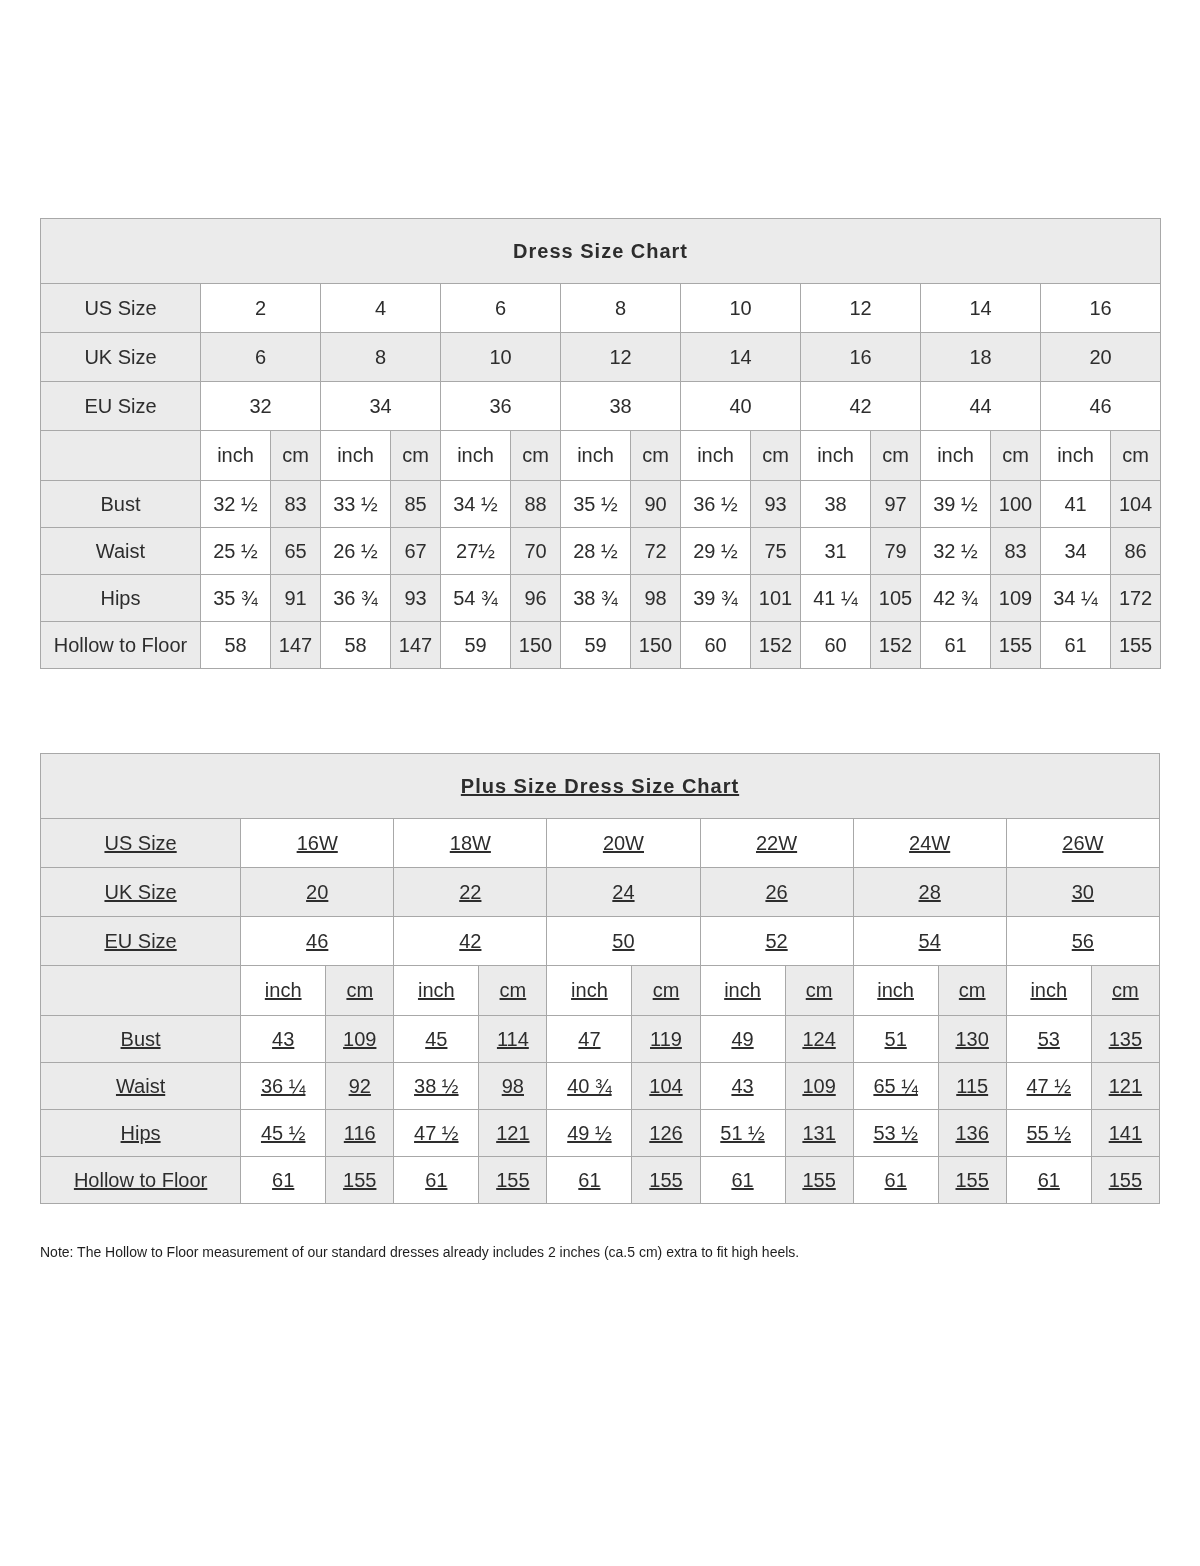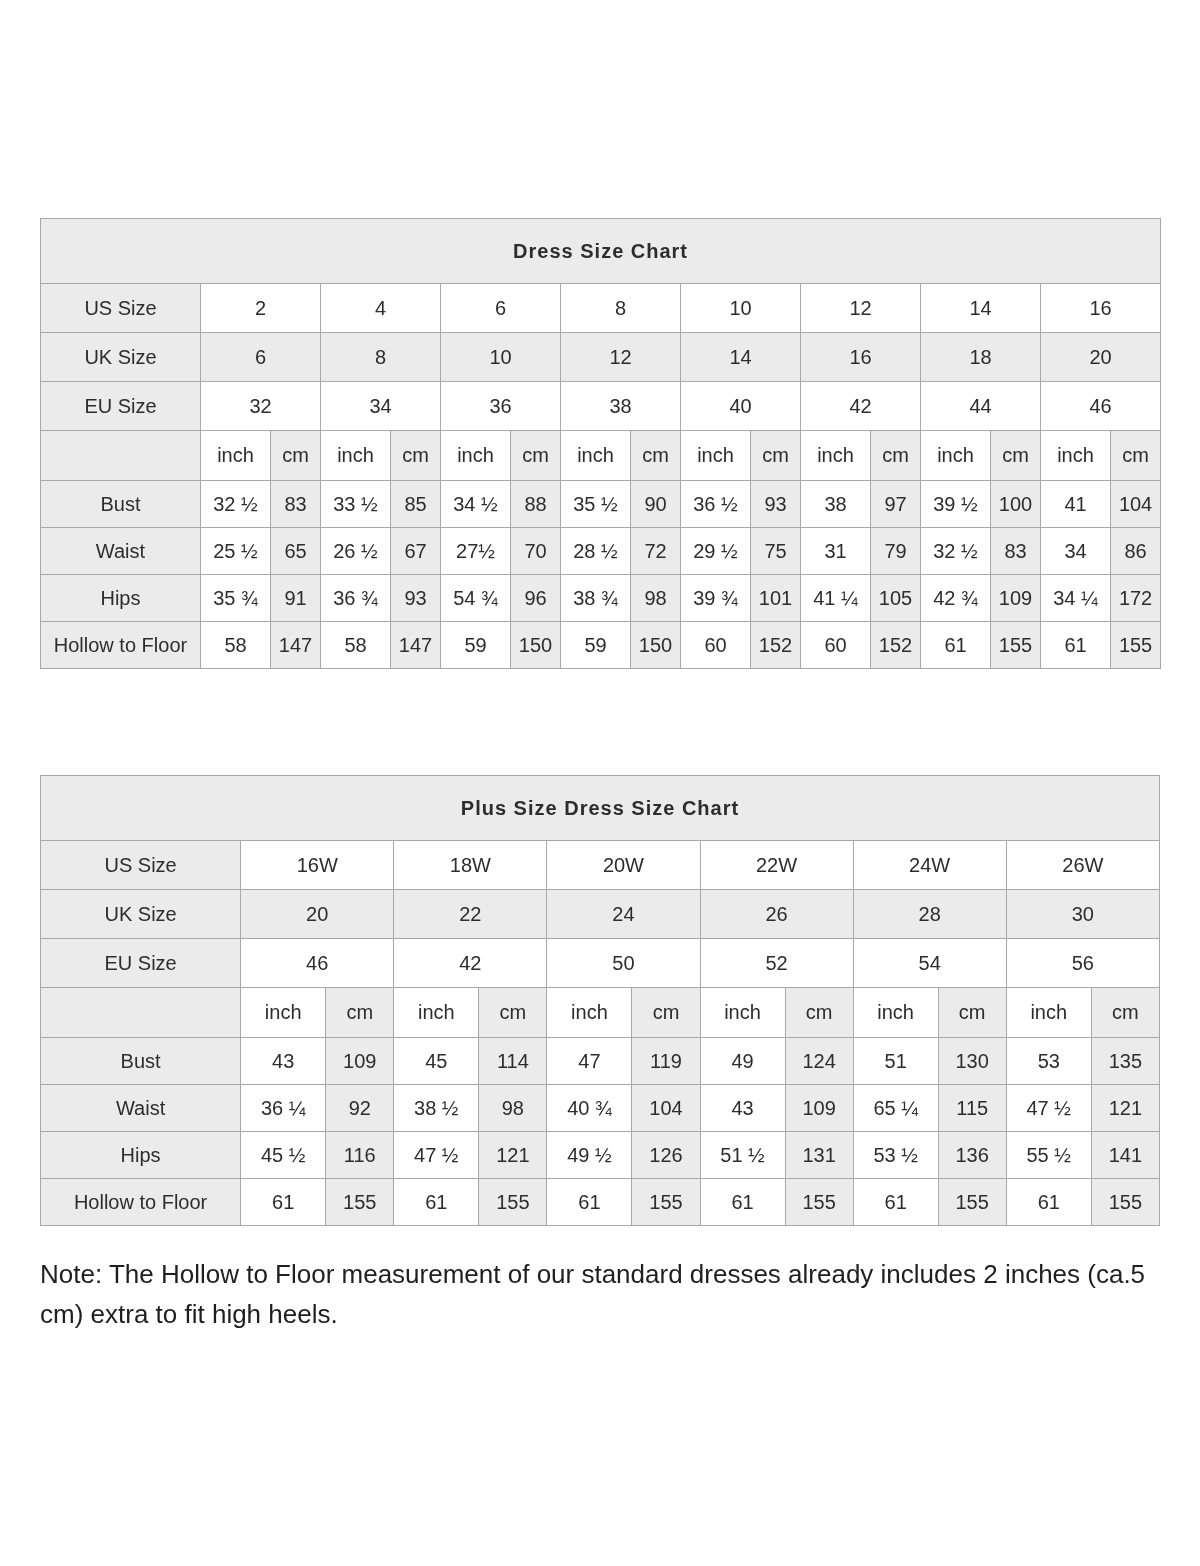--- a/index.html
+++ b/index.html
@@ -47,26 +47,26 @@
   .size-row.shaded .size-cell{background:#ebebeb;}
 
   
   #table-0 .col-label{width:160px;}
   #table-0 .col-inch{width:70px;}
   #table-0 .col-cm{width:50px;}
   #table-1 .col-label{width:200px;}
   #table-1 .col-inch{width:85px;}
   #table-1 .col-cm{width:68px;}
 
-  #table-1{margin-top:106px;}
+  #table-1{margin-top:84px;text-decoration:underline;}
 
   .note{
     margin-top:28px;
     width:1120px;
-    font-size:26px;
+    font-size:14px;
     line-height:40px;
     color:#1f1f1f;
   }
   .note p{margin:0;}
 </style>
 </head>
 <body>
 
 <div class="content">
 

